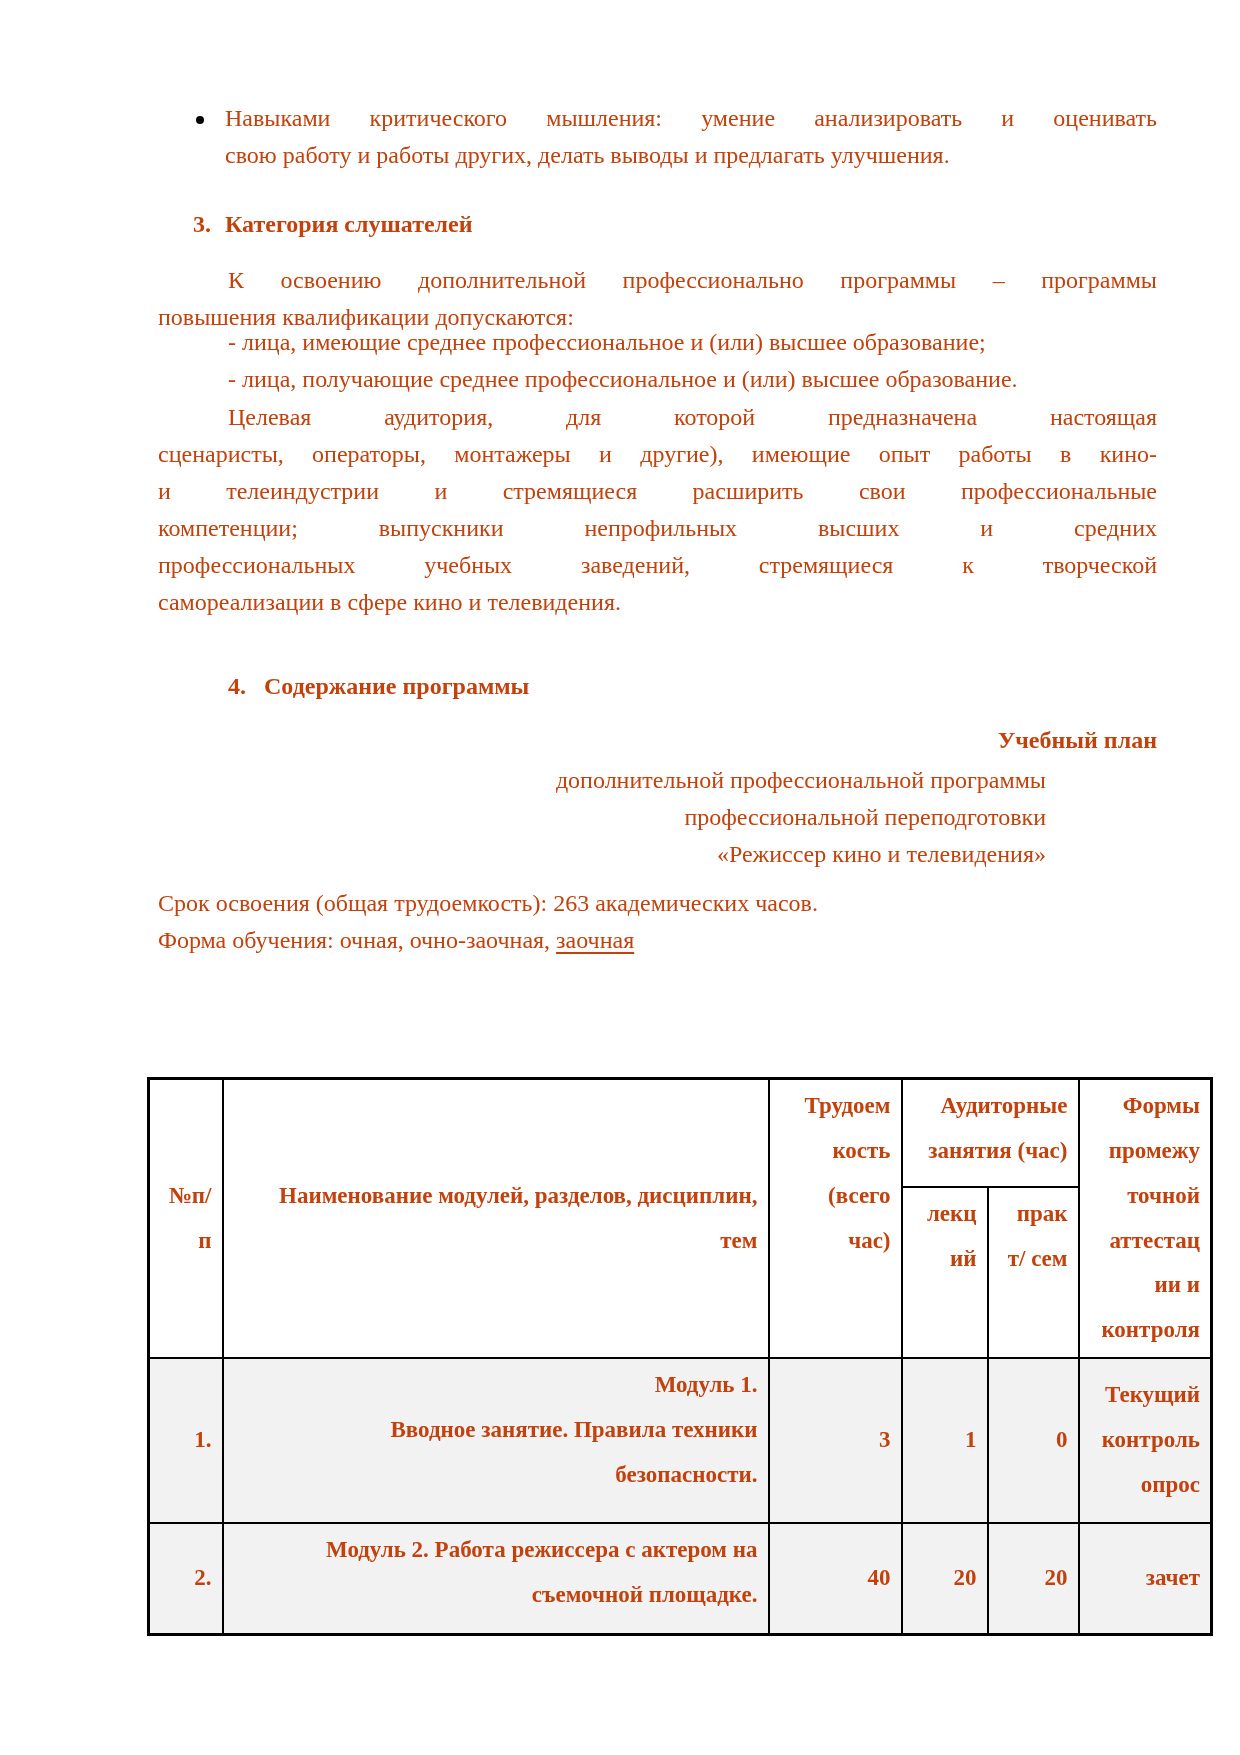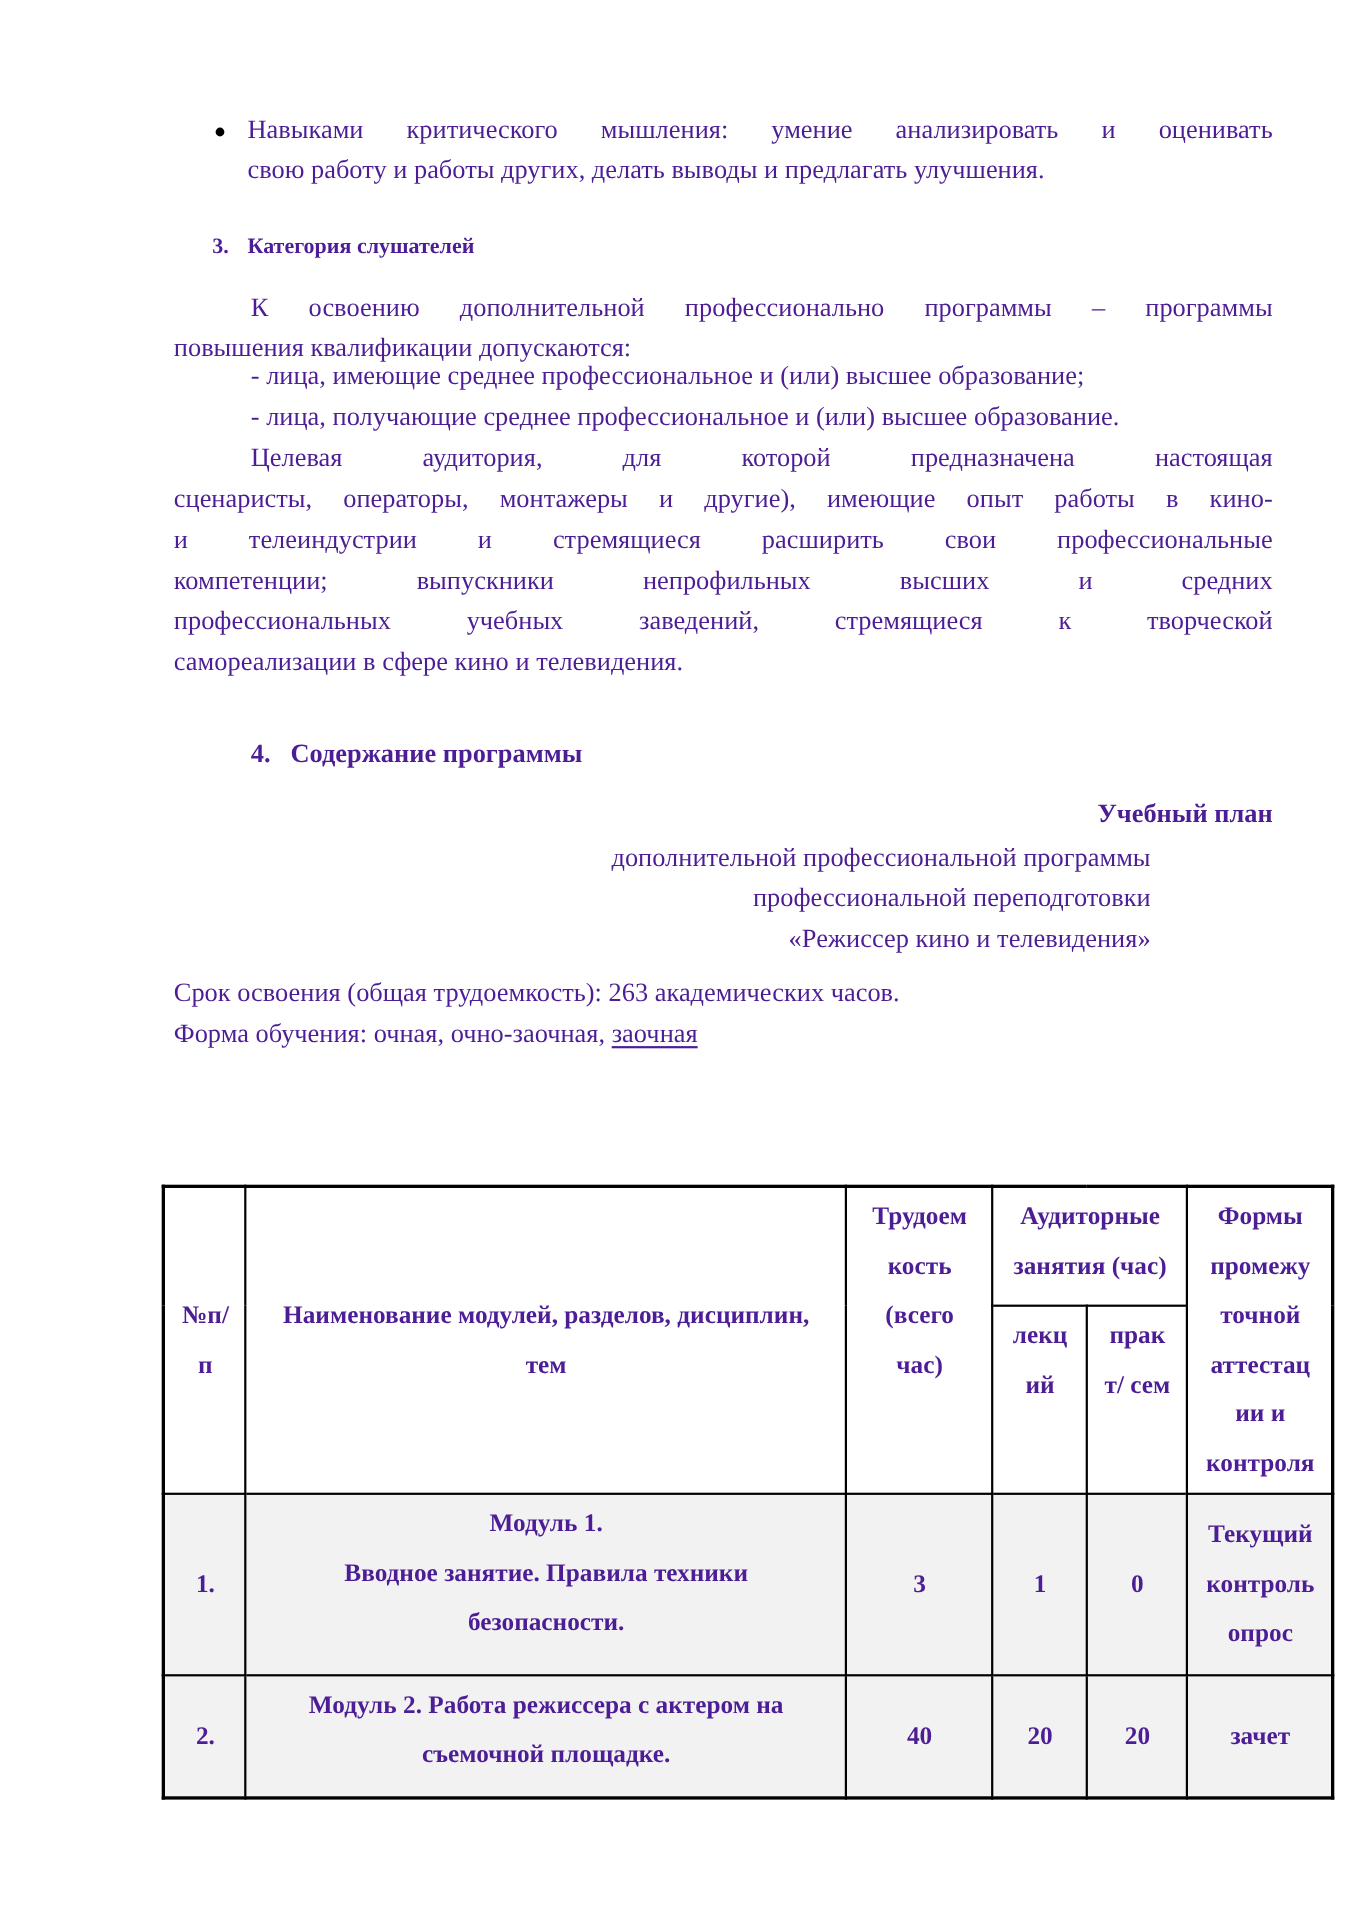--- a/index.html
+++ b/index.html
@@ -1,35 +1,35 @@
 <!DOCTYPE html>
 <html style="--rowbg: #f2f2f2;"><head>
 <meta charset="utf-8">
 <style>
   html,body { margin:0; padding:0; background:#fff; }
   .page {
     position:relative;
     width:1240px; height:1755px;
     background:#ffffff;
     font-family:"Liberation Serif","DejaVu Serif",serif;
-    color:#4c1d95;
+    color:#c2410c;
     overflow:hidden;
     text-decoration:underline;
   }
   .tline { font-size:24px; line-height:37px; }
   .just  { text-align:justify; text-align-last:justify; text-justify:inter-word; }
   .ind   { text-indent:70px; }
 
   .bullet-dot {
     position:absolute; left:196px; top:116px;
     width:8px; height:8px; border-radius:50%; background:#000;
   }
   .bullet-block { position:absolute; left:225px; top:100px; width:932px; }
 
-  .h3 { position:absolute; left:193px; top:206px; font-size:20px; font-weight:bold; line-height:37px; }
+  .h3 { position:absolute; left:193px; top:206px; font-size:24px; font-weight:bold; line-height:37px; }
   .h3 .num { display:inline-block; width:32px; }
   .h4 { position:absolute; left:228px; top:668px; font-size:24px; font-weight:bold; line-height:37px; }
   .h4 .num { display:inline-block; width:36px; }
 
   .para1  { position:absolute; left:158px; top:262px; width:999px; }
   .dashes { position:absolute; left:158px; top:324px; width:999px; }
   .para2  { position:absolute; left:158px; top:399px; width:999px; }
 
   .plan-title { position:absolute; left:158px; top:722px; width:999px; text-align:right; font-size:24px; font-weight:bold; line-height:37px; }
   .plan-sub   { position:absolute; left:158px; top:762px; width:888px; text-align:right; }
@@ -38,21 +38,21 @@
 
   .tbl-wrap { position:absolute; left:147px; top:1077px; }
   table.plan {
     border-collapse:collapse; table-layout:fixed; width:1063px;
     font-size:23px; line-height:1.95; border:3px solid #000;
   }
   table.plan th, table.plan td {
     border:2px solid #000;
     padding:4px 10px 4px 12px;
     white-space:pre-line;
-    text-align:center;
+    text-align:right;
     font-weight:bold;
   }
   tr.h1 { height:106px; }
   tr.h2 { height:166px; }
   tr.r1 { height:165px; }
   tr.r2 { height:111px; }
   th.c-num, th.c-name { vertical-align:middle; }
   th.c-work, th.c-aud, th.c-lect, th.c-pract, th.c-forms { vertical-align:top; padding-top:8px; }
   td { vertical-align:middle; }
   td.c-name { vertical-align:top; font-weight:normal; padding-top:8px;margin-left:35px; }

